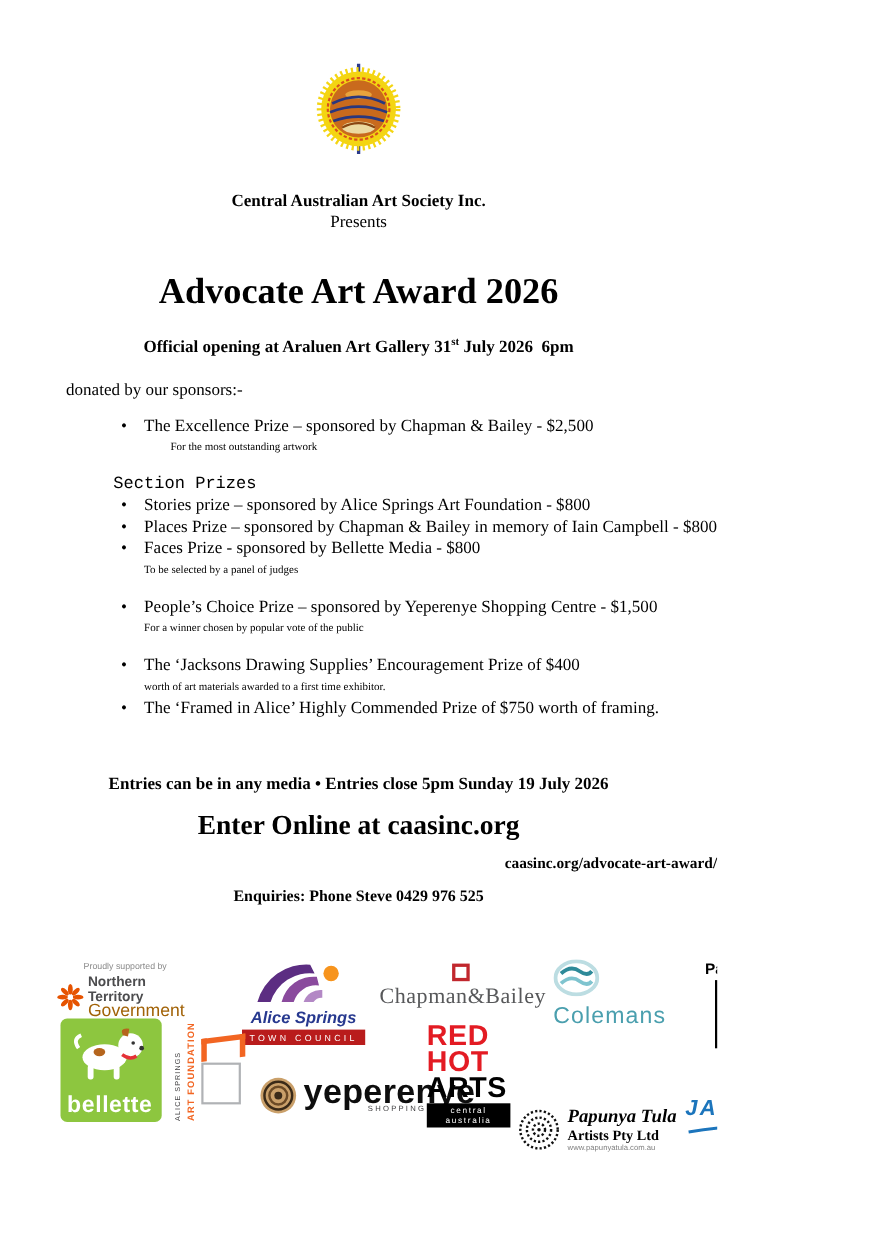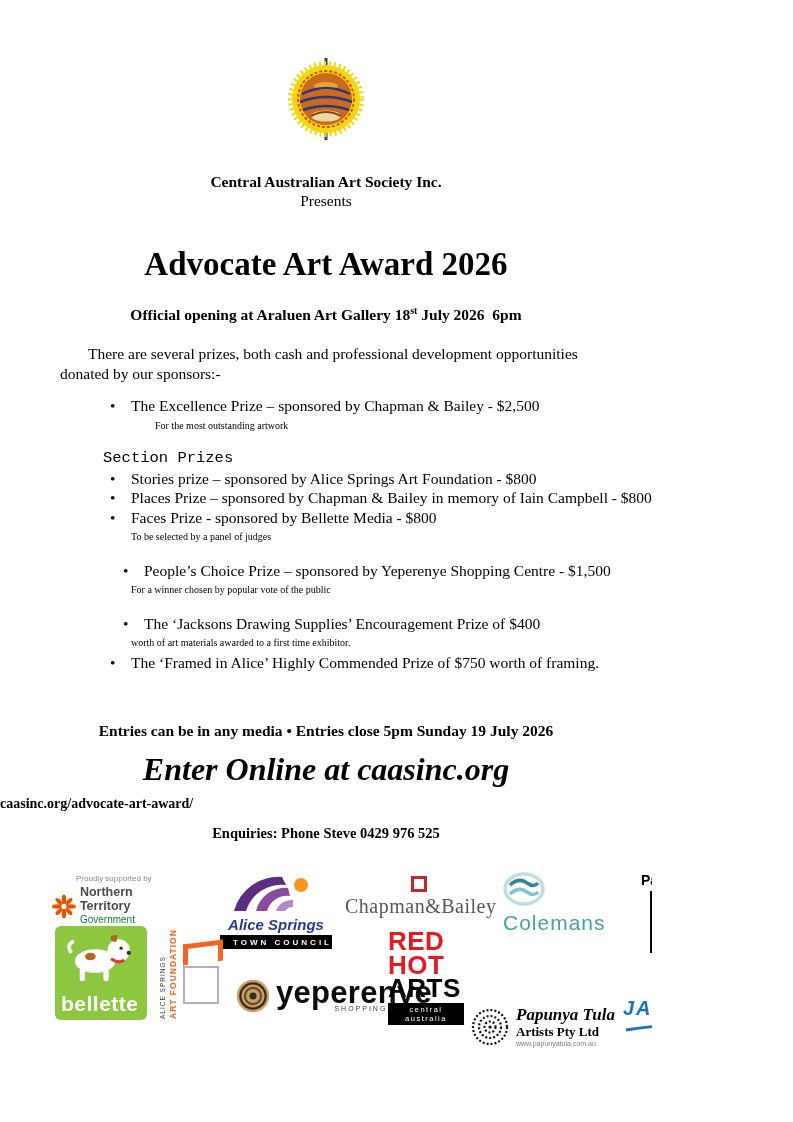--- a/index.html
+++ b/index.html
@@ -20,42 +20,42 @@
   .intro{margin-top:20px;font-size:15.5px;line-height:19.5px;}
   .intro-l1{padding-left:88px;}
   .intro-l2{padding-left:60px;}
   .bullet-row{display:flex;padding-left:110px;font-size:15.5px;line-height:19.5px;}
   .bullet{width:21px;flex:0 0 21px;}
   .bullet::before{content:"\2022";}
   .subline{font-size:10px;line-height:19.5px;}
   .indent{padding-left:131px;}
   .deep{padding-left:155px;}
   .gap-top{margin-top:13px;}
-  .gap-top-lg{margin-top:14px;margin-left:13px;}
+  .gap-top-lg{margin-top:14px;}
   .section-heading{margin-top:14px;padding-left:103px;font-size:15.5px;line-height:19.5px;font-family:Liberation Mono, monospace;}
   .entries{margin-top:50px;text-align:center;font-weight:bold;font-size:15.5px;}
-  .enter-online{margin-top:14px;text-align:center;font-weight:bold;font-size:32px;line-height:30px;font-style:italic;}
-  .cta-url{margin-top:12px;text-align:left;font-weight:bold;font-size:14px;}
+  .enter-online{margin-top:14px;text-align:center;font-weight:bold;font-size:25px;line-height:30px;}
+  .cta-url{margin-top:12px;text-align:right;font-weight:bold;font-size:14px;}
   .enquiries{margin-top:13px;text-align:center;font-weight:bold;font-size:14.5px;}
 
   
   .sponsors{position:absolute;left:0;top:862px;width:793px;height:175px;font-family:"Liberation Sans",sans-serif;}
   .sp{position:absolute;}
 
   
   .nt-gov{left:52px;top:12px;width:130px;}
   .nt-tagline{font-size:8px;color:#8a8a8a;padding-left:24px;margin-bottom:2px;}
   .nt-row{display:flex;align-items:center;gap:4px;}
   .nt-l1{font-weight:bold;font-size:12.5px;color:#4c4c4e;line-height:14px;}
-  .nt-l2{font-size:10px;color:#15803d;line-height:14px;}
+  .nt-l2{font-size:16px;color:#a16207;line-height:14px;}
 
   
   .astc{left:220px;top:14px;width:112px;text-align:center;}
   .astc-name{font-size:15px;font-weight:bold;font-style:italic;color:#27398f;line-height:16px;margin-top:1px;}
-  .astc-bar{background:#000000;color:#fff;font-size:8px;font-weight:bold;letter-spacing:3px;padding:2.5px 0;margin-top:2px;text-align:right;}
+  .astc-bar{background:#b91c1c;color:#fff;font-size:8px;font-weight:normal;letter-spacing:3px;padding:2.5px 0;margin-top:2px;}
 
   
   .chapman{left:345px;top:14px;width:148px;text-align:center;}
   .cb-square{width:10px;height:10px;border:3.5px solid #c1272d;margin:0 auto 3px auto;}
   .cb-name{font-family:"Liberation Serif",serif;font-size:20px;color:#57585a;letter-spacing:0.5px;}
 
   
   .colemans{left:503px;top:10px;width:116px;text-align:left;}
   .col-name{font-size:21px;color:#4a9fae;letter-spacing:1px;margin-top:1px;}
 
@@ -122,24 +122,23 @@
       <path d="M13 46 Q39 36 65 46" fill="none" stroke="#28377f" stroke-width="2.5"></path>
       <path d="M16 54 Q39 46 62 54" fill="none" stroke="#28377f" stroke-width="2.5"></path>
       <ellipse cx="39" cy="60" rx="15" ry="5.5" fill="#ecd9a0"></ellipse>
       <path d="M24 60 Q39 52 54 60" fill="none" stroke="#8a4510" stroke-width="2"></path>
     </svg>
   </div>
 
   <div class="society">Central Australian Art Society Inc.</div>
   <div class="presents">Presents</div>
   <h1 class="title">Advocate Art Award 2026</h1>
-  <div class="opening"><span>Official opening at Araluen Art Gallery 18</span><sup>st</sup><span> July 2026&nbsp; 6pm</span></div>
+  <div class="opening"><span>Official opening at Araluen Art Gallery 31</span><sup>st</sup><span> July 2026&nbsp; 6pm</span></div>
 
   <div class="intro">
-    <div class="intro-l1">There are several prizes, both cash and professional development opportunities</div>
     <div class="intro-l2">donated by our sponsors:-</div>
   </div>
 
   <div class="bullet-row gap-top">
     <span class="bullet"></span>
     <span>The Excellence Prize – sponsored by Chapman &amp; Bailey - $2,500</span>
   </div>
   <div class="subline deep">For the most outstanding artwork</div>
 
   <div class="section-heading">Section Prizes</div>

